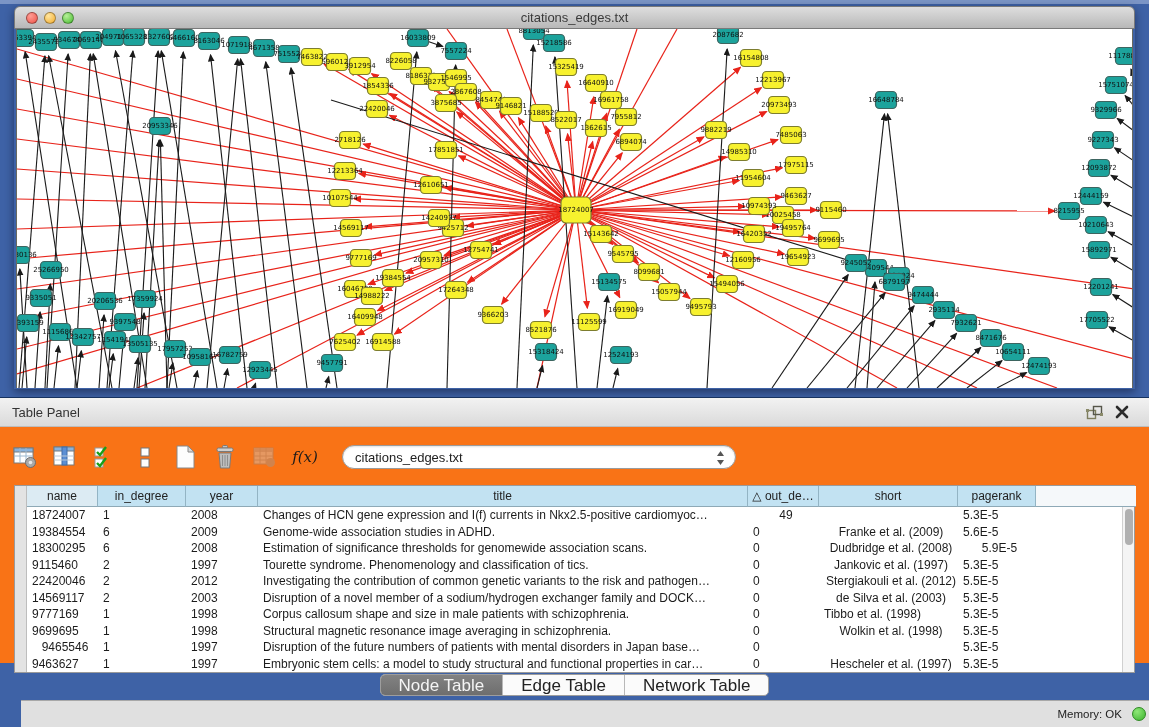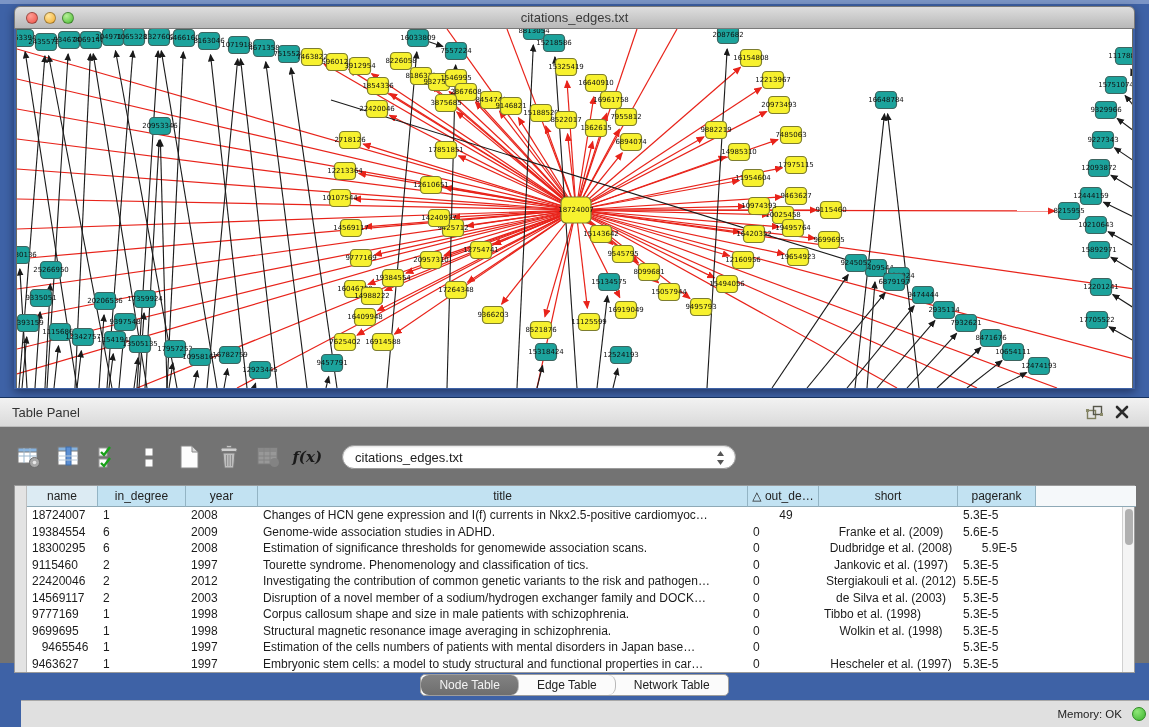--- a/index.html
+++ b/index.html
@@ -17,28 +17,28 @@
   .wtitle { position:absolute; left:0; right:0; top:3px; text-align:center; font-size:13px; color:#3a3a3a; }
   .tl { position:absolute; top:5px; width:12px; height:12px; border-radius:50%; border:1px solid rgba(0,0,0,.35); }
   .tl.red { left:11px; background:radial-gradient(circle at 35% 30%, #ff9d94, #ee5348); }
   .tl.yel { left:29px; background:radial-gradient(circle at 35% 30%, #ffe6a0, #f3ab2b); }
   .tl.grn { left:47px; background:radial-gradient(circle at 35% 30%, #b8f09a, #45bc2d); }
   .canvas { position:absolute; left:2px; top:23px; width:1117px; height:359px; background:#fff;
             border-left:1px solid #69695f; border-right:1px solid #69695f; overflow:hidden; }
   .canvas svg { display:block; }
 
   
-  .panel { position:absolute; left:0; top:397px; width:1149px; height:266px; background:#737373; }
+  .panel { position:absolute; left:0; top:397px; width:1149px; height:266px; background:#f97316; }
   .phead { position:absolute; left:0; top:0; width:100%; height:30px;
            background:linear-gradient(#f2f2f2,#dadada); border-top:1px solid #16325f; border-bottom:1px solid #bdbdbd; }
   .ptitle { position:absolute; left:12px; top:7px; font-size:13px; color:#333; }
   .picon { position:absolute; top:7px; cursor:default; }
 
   .ptool { position:absolute; left:8px; top:40px; height:40px; display:flex; align-items:center; gap:6px; }
-  .tbtn { width:34px; height:34px; border:none; background:transparent; display:flex; align-items:center; justify-content:flex-end;font-weight:bold; }
+  .tbtn { width:34px; height:34px; border:none; background:transparent; display:flex; align-items:center; justify-content:center; }
   .fxlab { font-family:"DejaVu Serif", serif; font-style:italic; font-size:15px; color:#1a1a1a; }
   .combo { position:relative; margin-left:14px; width:394px; height:24px; background:#fff;
            border:1px solid #9b9b9b; border-radius:12px; box-shadow:inset 0 1px 2px rgba(0,0,0,.12); }
   .combo .val { position:absolute; left:12px; top:4px; font-size:13px; color:#222; }
   .combo .arr { position:absolute; right:10px; top:4px; }
 
   .tablewrap { position:absolute; left:14px; top:88px; width:1121px; height:188px; background:#fff;
                border:1px solid #9a9a9a; }
   .rowstrip { position:absolute; left:0; top:0; width:12px; height:100%; background:#e3e3e3; border-right:1px solid #bdbdbd; }
   .thead { position:absolute; left:12px; top:0; height:21px; display:flex; }
@@ -49,21 +49,21 @@
   .thead .hc.filler { background:#f5f8fa; border-right:none; }
   .tbody { position:absolute; left:12px; top:21px; }
   .tr { display:flex; height:16.5px; }
   .tr .td { font-size:12px; color:#1c1c1c; line-height:16px; padding-left:5px;
             overflow:hidden; white-space:nowrap; }
   .vscroll { position:absolute; right:0px; top:21px; width:12px; height:165px; background:#f4f4f4; border-left:1px solid #d0d0d0; }
   .vthumb { position:absolute; left:1.5px; top:2px; width:8px; height:36px; background:#b0b0b0; border-radius:5px; }
 
   .tabs { position:absolute; left:0; top:277px; width:100%; height:24px; display:flex; justify-content:center; }
   .seg { display:flex; height:22px; border:1px solid #9d9d9d; border-radius:5px; overflow:hidden; background:#fbfbfb; }
-  .seg .tab { padding:0 18px; font-size:12px; line-height:21px; color:#222; border-right:1px solid #b8b8b8;border-radius:8px; }
+  .seg .tab { padding:0 18px; font-size:17px; line-height:21px; color:#222; border-right:1px solid #b8b8b8; }
   .seg .tab:last-child { border-right:none; }
   .seg .tab.active { background:linear-gradient(#828282,#6e6e6e); color:#f4f4f4; }
 
   .status { position:absolute; left:0; top:303px; width:1149px; height:27px; background:#e0e0e0; border-top:1px solid #a8a8a8;margin-left:21px; }
   .mem { position:absolute; right:48px; top:7px; font-size:11.5px; color:#222; }
   .dot { position:absolute; right:24px; top:6px; width:14px; height:14px; border-radius:50%;
          background:radial-gradient(circle at 35% 30%, #8fe878, #3cb32e); border:1px solid #2d8a22; }
   .sdiv { position:absolute; right:18px; top:0; width:1px; height:27px; background:#b2b2b2; box-shadow:1px 0 0 #f2f2f2; }
 </style>
 </head>
@@ -681,21 +681,21 @@
             <div class="td" style="width: 490px; text-align: left;">Structural magnetic resonance image averaging in schizophrenia.</div>
             <div class="td" style="width: 71px; text-align: left;">0</div>
             <div class="td" style="width: 139px; text-align: center;">Wolkin et al. (1998)</div>
             <div class="td" style="width: 78px; text-align: left;">5.3E-5</div>
             <div class="td" style="width: 100px; text-align: left;"></div>
           </div>
           <div class="tr">
             <div class="td" style="width: 71px; text-align: center;">9465546</div>
             <div class="td" style="width: 88px; text-align: left;">1</div>
             <div class="td" style="width: 72px; text-align: left;">1997</div>
-            <div class="td" style="width: 490px; text-align: left;">Estimation of the cells numbers of patients with mental disorders in Japan base…</div>
+            <div class="td" style="width: 490px; text-align: left;">Disruption of the future numbers of patients with mental disorders in Japan base…</div>
             <div class="td" style="width: 71px; text-align: left;">0</div>
             <div class="td" style="width: 139px;  margin-top: 24px;">Nakamura et al. (1997)</div>
             <div class="td" style="width: 78px; text-align: left;">5.3E-5</div>
             <div class="td" style="width: 100px; text-align: left;"></div>
           </div>
           <div class="tr">
             <div class="td" style="width: 71px; text-align: left;">9463627</div>
             <div class="td" style="width: 88px; text-align: left;">1</div>
             <div class="td" style="width: 72px; text-align: left;">1997</div>
             <div class="td" style="width: 490px; text-align: left;">Embryonic stem cells: a model to study structural and functional properties in car…</div>

